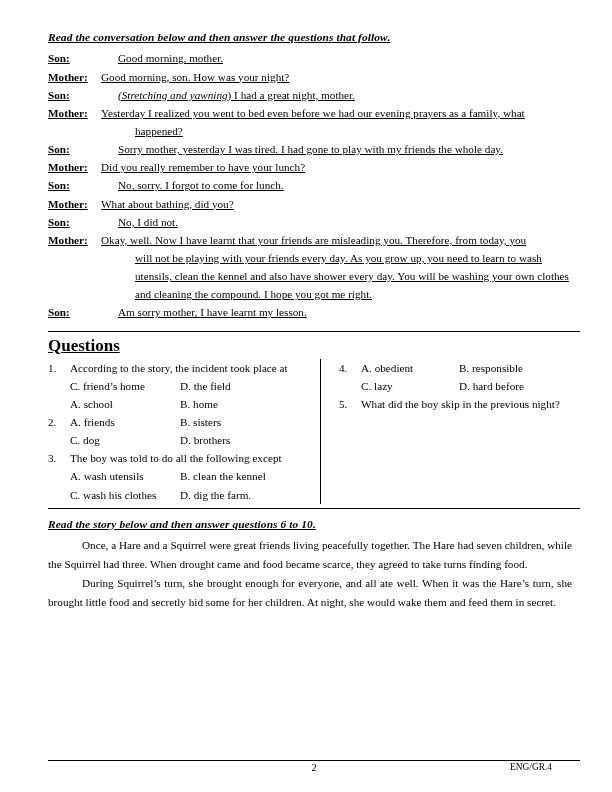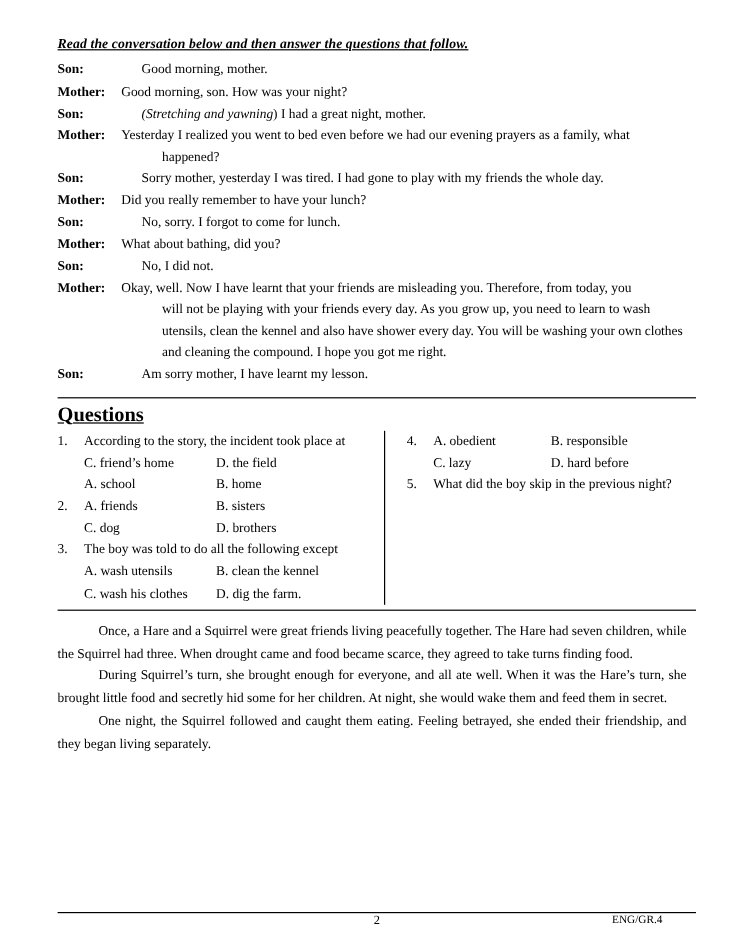--- a/index.html
+++ b/index.html
@@ -39,20 +39,21 @@
   
   .dialogue {
     margin: 0 0 0 0;
   }
   .turn {
     display: flex;
     align-items: flex-start;
     font-size: 11.2px;
     line-height: 1.62;
     margin-bottom: 0px;
+    text-decoration: underline;
   }
   .turn .speaker {
     font-weight: bold;
     flex: 0 0 53px;
     white-space: nowrap;
   }
   .turn .speech {
     flex: 1 1 auto;
     padding-left: 0px;
   }
@@ -305,24 +306,24 @@
             <div class="qnum">5.</div>
             <div class="qbody">
               <span class="qstem">What did the boy skip in the previous night?</span>
             </div>
           </div>
         </div>
     </div>
   </div>
 
   <div class="story-section">
+    <div class="instruction">Read the story below and then answer questions 6 to 10.</div>
     <div class="story" id="story-container">
         <p>Once, a Hare and a Squirrel were great friends living peacefully together. The Hare had seven children, while the Squirrel had three. When drought came and food became scarce, they agreed to take turns finding food.</p>
         <p>During Squirrel’s turn, she brought enough for everyone, and all ate well. When it was the Hare’s turn, she brought little food and secretly hid some for her children. At night, she would wake them and feed them in secret.</p>
-        <p>One night, the Squirrel followed and caught them eating. Feeling betrayed, she ended their friendship, and they began living separately.</p>
       </div>
   </div>
 
   <div class="footer">
     <div class="rule"></div>
     <div class="frow">
       <span class="pagenum">2</span>
       <span class="code">ENG/GR.4</span>
     </div>
   </div>

